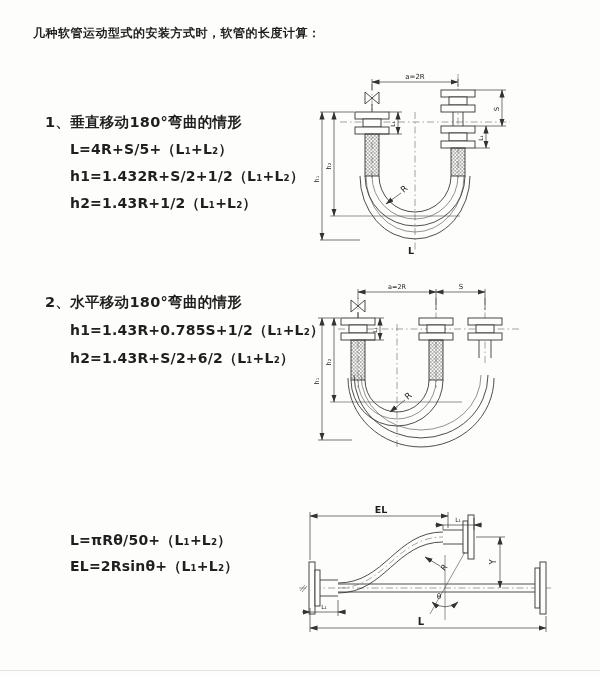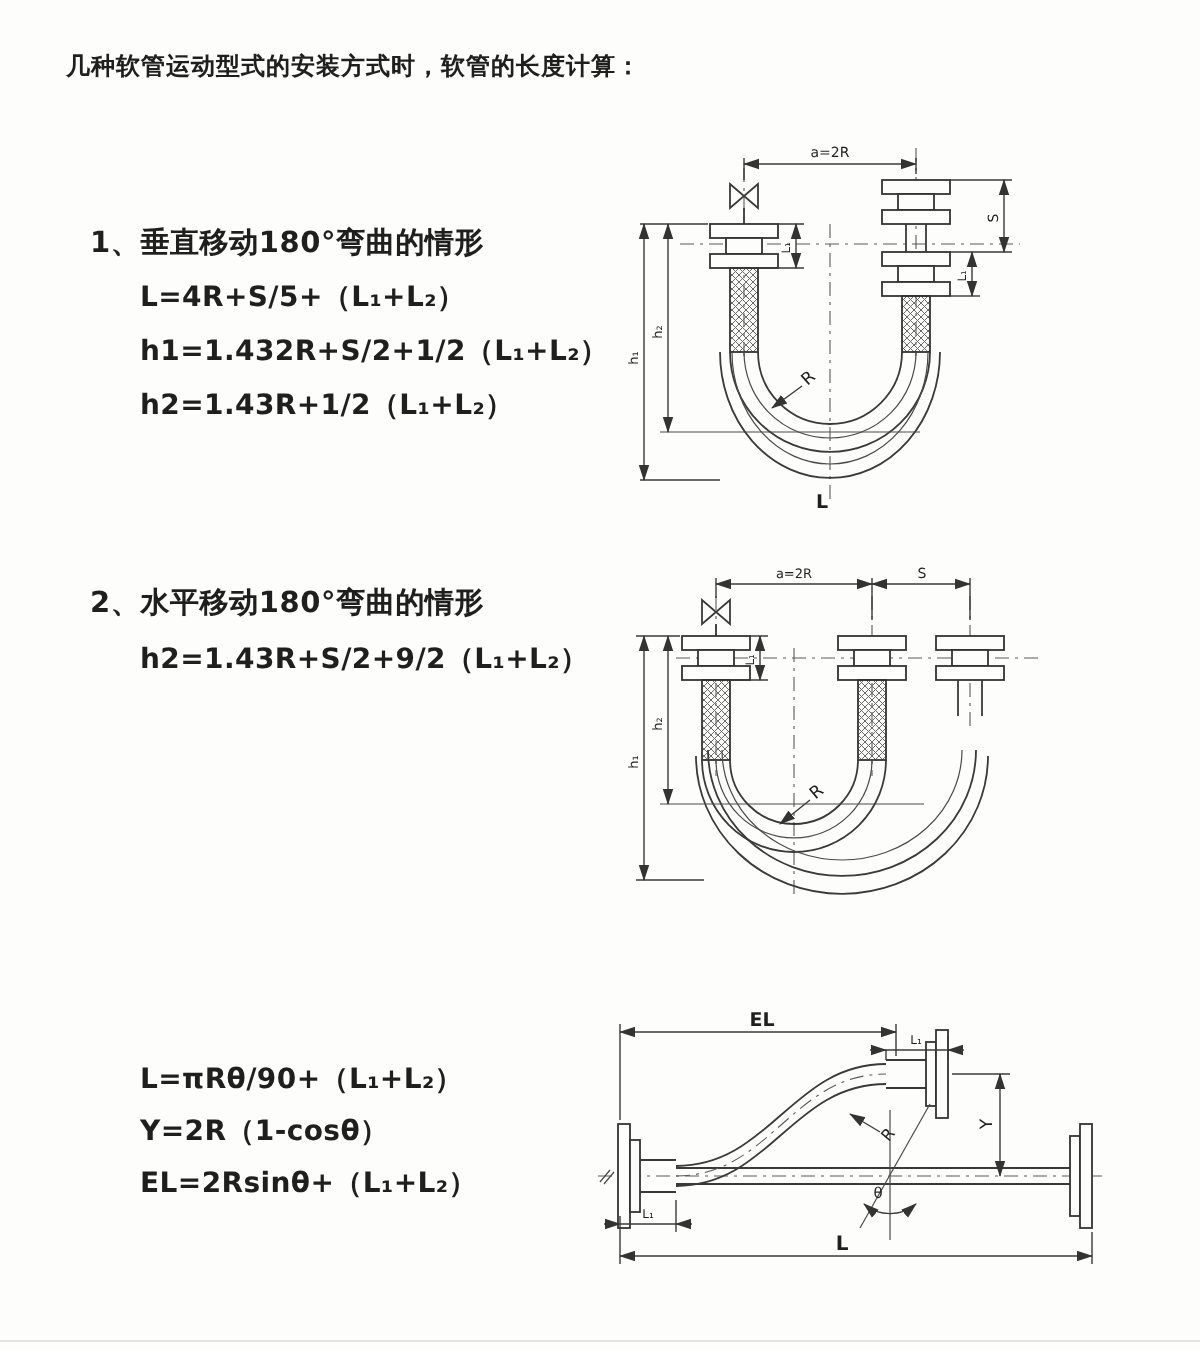--- a/index.html
+++ b/index.html
@@ -53,26 +53,26 @@
 
 <div class="section sec-1">
   <div class="sec-heading">1、垂直移动180°弯曲的情形</div>
   <div class="formula formula-0">L=4R+S/5+（L₁+L₂）</div>
   <div class="formula formula-1">h1=1.432R+S/2+1/2（L₁+L₂）</div>
   <div class="formula formula-2">h2=1.43R+1/2（L₁+L₂）</div>
 </div>
 
 <div class="section sec-2">
   <div class="sec-heading">2、水平移动180°弯曲的情形</div>
-  <div class="formula formula-2">h2=1.43R+S/2+9/2（L₁+L₂）</div>
+  <div class="formula formula-1">h1=1.43R+0.785S+1/2（L₁+L₂）</div>
+  <div class="formula formula-2">h2=1.43R+S/2+6/2（L₁+L₂）</div>
 </div>
 
 <div class="section sec-3">
-  <div class="formula formula-0">L=πRθ/90+（L₁+L₂）</div>
-  <div class="formula formula-1">Y=2R（1-cosθ）</div>
+  <div class="formula formula-0">L=πRθ/50+（L₁+L₂）</div>
   <div class="formula formula-2">EL=2Rsinθ+（L₁+L₂）</div>
 </div>
 
 <svg class="diagram d1" width="235" height="195" viewBox="0 0 235 195">
 
   <g>
     <path class="dash" d="M105,48 V186"></path>
     <path class="dash" d="M30,58 H200"></path>
     <path class="dash" d="M62,20 V114"></path>
     <path class="dash" d="M148,10 V114"></path>

